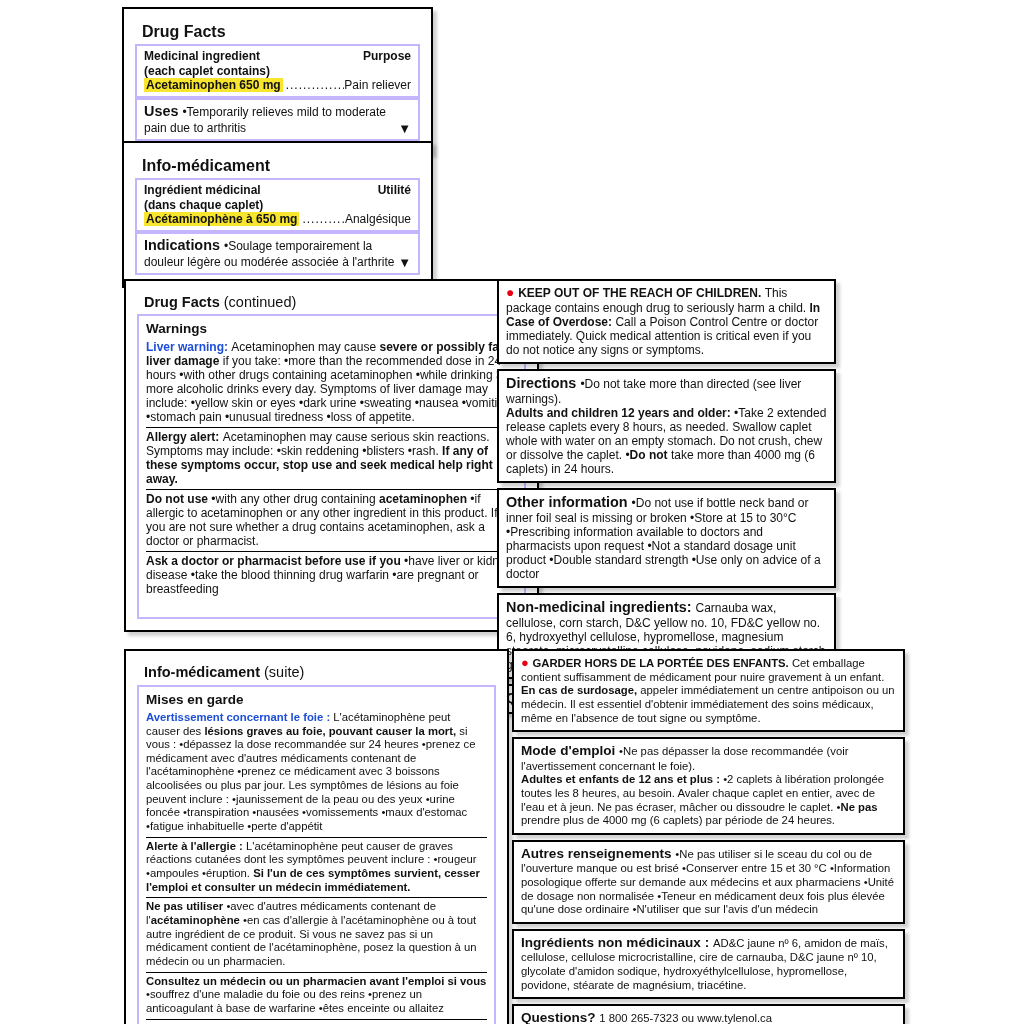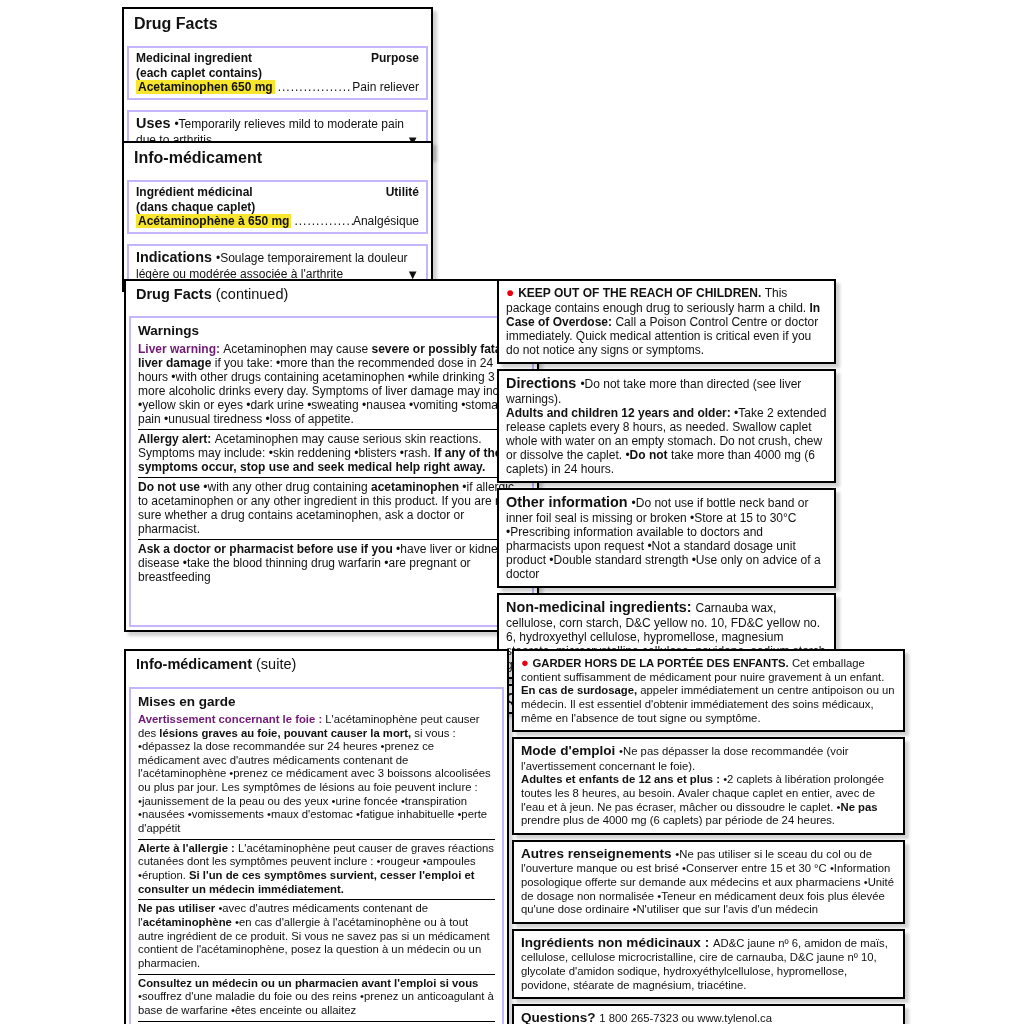--- a/index.html
+++ b/index.html
@@ -1,20 +1,20 @@
 <!DOCTYPE html>
 <html><head>
 <meta charset="utf-8">
 <style>
   * { margin:0; padding:0; box-sizing:border-box; }
   html,body { width:1024px; height:1024px; background:#ffffff; }
   body { position:relative; font-family:"Liberation Sans", sans-serif; color:#111; }
 
-  .panel { position:absolute; border:2px solid #000; background:#fff; padding:3px;
-           display:flex; flex-direction:column; gap:10px;
+  .panel { position:absolute; border:2px solid #000; background:#fff; padding:11px;
+           display:flex; flex-direction:column; gap:0;
            box-shadow:4px 4px 3px rgba(0,0,0,0.18); }
   .col { position:absolute; display:flex; flex-direction:column; gap:5px; }
   .box { border:2px solid #000; background:#fff; padding:4px 7px 5px;
          box-shadow:4px 4px 3px rgba(0,0,0,0.18); }
 
   .sec { border:2px solid #c4b5fd; padding:3px 7px 4px; position:relative; background:#fff; }
   .ttl { font-weight:bold; font-size:16px; padding:2px 7px 3px; }
   .panel-hdr { font-size:14.5px; padding:2px 7px 3px; }
 
   .pA, .pB { font-size:12px; line-height:1.2; }
@@ -25,21 +25,21 @@
   .ing-line3 { display:flex; align-items:baseline; white-space:nowrap; }
   .leader { flex:1; overflow:hidden; padding:0 3px; letter-spacing:1px; }
   .purpose { text-align:right; }
 
   .para { padding:2px 0 3px; }
   .para + .para { border-top:1.5px solid #000; }
   .warn-title { font-weight:bold; font-size:13.5px; padding:2px 0 1px; }
 
   .b  { font-weight:bold; }
   .h  { font-weight:bold; font-size:1.2em; }
-  .rb { font-weight:bold; color:#701a75; }
+  .rb { font-weight:bold; color:#1d4ed8; }
   .hl { font-weight:bold; background:#f7e52e; padding:0 2px; }
   .dot{ color:#e60012; font-size:1.15em; }
 
   .arrow { position:absolute; right:7px; bottom:2px; font-size:13px; }
   .sec-body { position:relative; }
 </style>
 </head>
 <body>
 
 <div class="panel pA" style="left:122px; top:7px; width:311px;">

